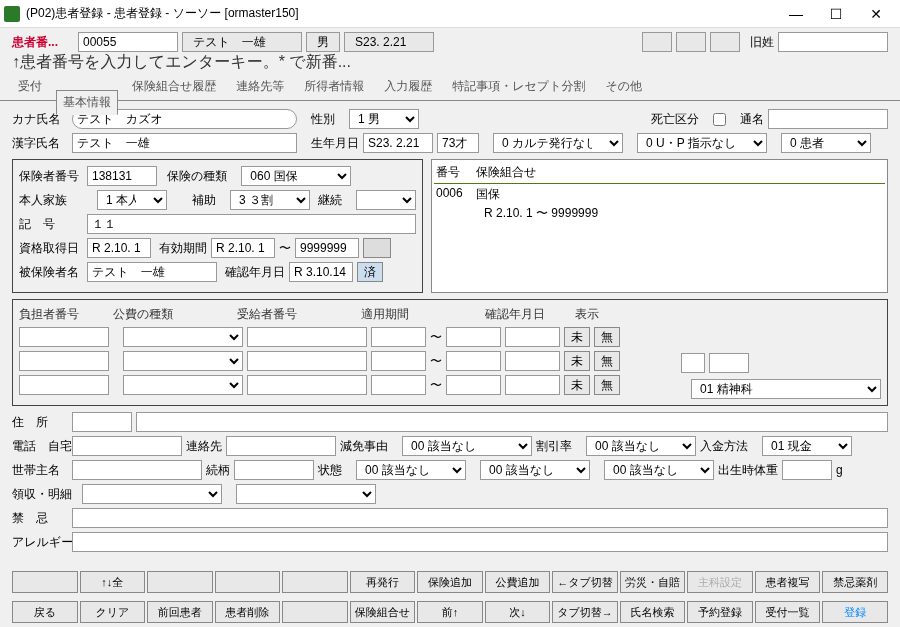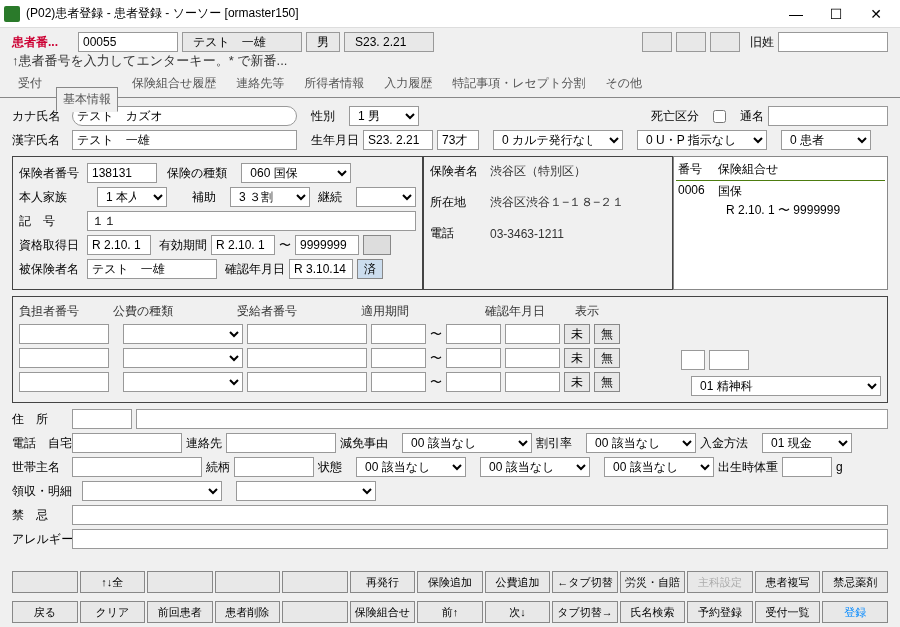--- a/index.html
+++ b/index.html
@@ -5,40 +5,40 @@
 * { box-sizing: border-box; margin: 0; padding: 0; font-family: "MS PGothic","Meiryo",sans-serif; font-size: 12px; }
 body { background: #f0f0f0; width: 900px; height: 627px; overflow: hidden; display: flex; flex-direction: column; }
 .titlebar { background: #fff; height: 28px; display: flex; align-items: center; padding: 0 4px; border-bottom: 1px solid #ddd; }
 .titlebar .icon { width: 16px; height: 16px; background: #2a7a2a; border-radius: 2px; margin-right: 6px; }
 .titlebar .title { flex: 1; }
 .titlebar .winbtn { width: 40px; height: 26px; display: flex; align-items: center; justify-content: center; font-size: 14px; }
 .headerbar { display: flex; align-items: center; gap: 4px; padding: 4px 12px 0 12px; }
 .headerbar .label-r { color: #c03; font-weight: bold; }
 .headerbar input[type=text] { height: 20px; padding: 1px 4px; border: 1px solid #999; background: #fff; }
 .headerbar .genderbox, .headerbar .namebox, .headerbar .dobbox { border: 1px solid #999; background: #e8e8e8; padding: 2px 10px; height: 20px; display: inline-flex; align-items: center; }
-.hint { padding: 0 12px 2px 12px; color: #333; font-size: 13px; }
+.hint { padding: 0 12px 2px 12px; color: #333; font-size: 16px; }
 .tabs { display: flex; gap: 8px; padding: 0 12px; border-bottom: 1px solid #888; }
 .tab { padding: 3px 6px; color: #555; cursor: pointer; }
 .tab.active { border: 1px solid #888; border-bottom: 1px solid #f0f0f0; background: #f0f0f0; position: relative; top: 15px; }
 .content { flex: 1; padding: 8px 12px 0 12px; overflow: hidden; }
 .row { display: flex; align-items: center; gap: 4px; margin-bottom: 4px; }
 .lbl { display: inline-block; text-align: left; white-space: nowrap; }
 .w56{width:56px}.w64{width:64px}
 input.f, select.f { height: 20px; border: 1px solid #999; background: #fff; padding: 1px 4px; }
 select.f { padding-right: 14px; margin-left: 10px; }
 .box { border: 1px solid #444; padding: 6px; background: #f0f0f0; }
 .readonly { color: #333; }
 .smallbtn { height: 20px; border: 1px solid #888; background: #e8e8e8; padding: 0 6px; cursor: pointer; }
 .kumiawase { border: 1px solid #888; background: #fff; flex:1; font-size:11px; padding: 2px; overflow:auto; }
 .kumiawase .hdr { display:flex; font-weight:normal; border-bottom:1px solid #4d7c0f; padding:2px; }
 .bottombar { display: flex; gap: 2px; padding: 4px 12px; }
 .btn { flex:1; height: 22px; border: 1px solid #888; background: #e8e8e8; font-size: 11px; display:flex; align-items:center; justify-content:center; cursor:pointer; }
 .btn.disabled { color: #aaa; }
 .btn.register { color: #08f; }
-.gridarea { display:flex; gap:0; }
+.gridarea { display:flex; gap:8px; }
 .gridcol { border:1px solid #444; padding:6px; background:#f0f0f0; }
 </style>
 </head>
 <body>
 
 <div class="titlebar">
   <div class="icon"></div>
   <div class="title">(P02)患者登録 - 患者登録 - ソーソー   [ormaster150]</div>
   <div class="winbtn">—</div>
   <div class="winbtn">☐</div>
@@ -127,34 +127,20 @@
       </div>
       <div class="row">
         <span class="lbl w64">被保険者名</span>
         <input class="f" style="width: 130px;" value="テスト　一雄">
         <span class="lbl" style="margin-left:4px">確認年月日</span>
         <input class="f" style="width: 64px;" value="R 3.10.14">
         <button class="smallbtn" style="background:#cde;">済</button>
       </div>
     </div>
 
-    <div class="gridcol" style="flex:0 0 250px">
-      <div class="row">
-          <span class="lbl w56">保険者名</span>
-          <span class="readonly">渋谷区（特別区）</span>
-        </div>
-      <div class="row" style="margin-top:14px">
-          <span class="lbl w56">所在地</span>
-          <span class="readonly">渋谷区渋谷１−１８−２１</span>
-        </div>
-      <div class="row" style="margin-top:14px">
-          <span class="lbl w56">電話</span>
-          <span class="readonly">03-3463-1211</span>
-        </div>
-    </div>
 
     <div style="flex:1;display:flex;flex-direction:column;gap:2px">
       <div class="kumiawase" style="height:140px">
         <div class="hdr">
             <span style="width:40px">番号</span>
             <span>保険組合せ</span>
           </div>
         <div style="display:flex;padding:2px">
             <span style="width:40px">0006</span>
             <span>国保</span>

